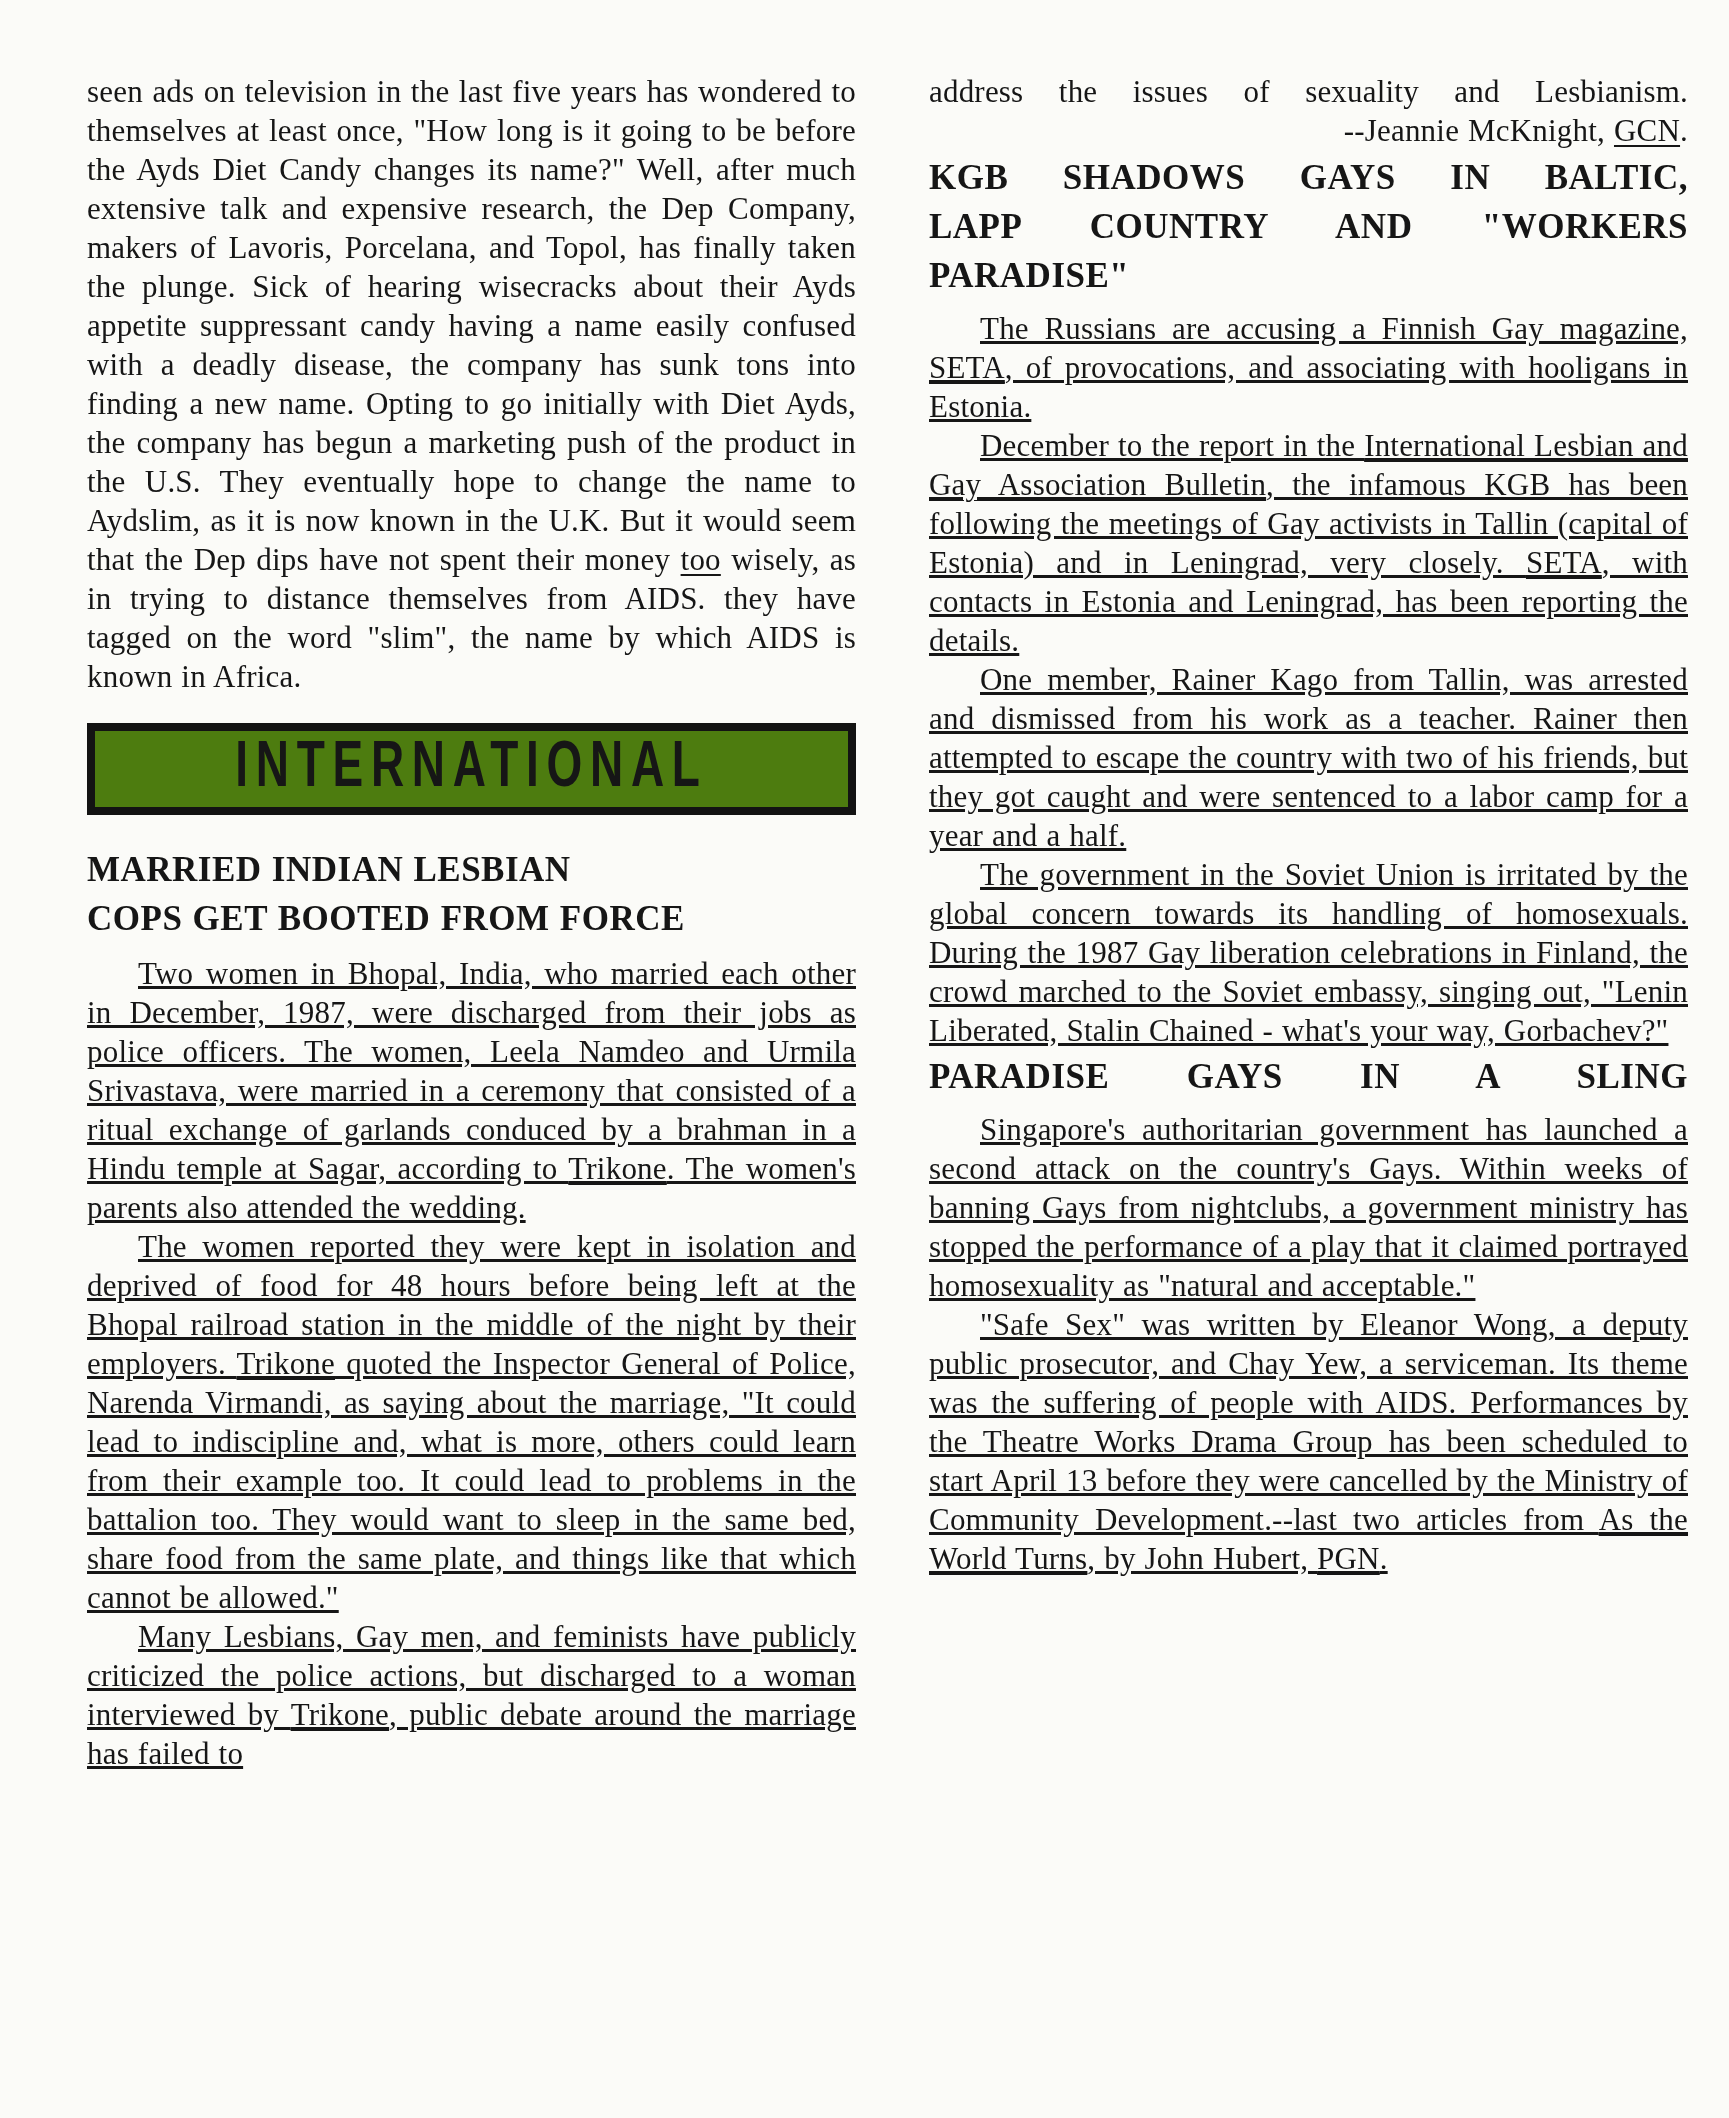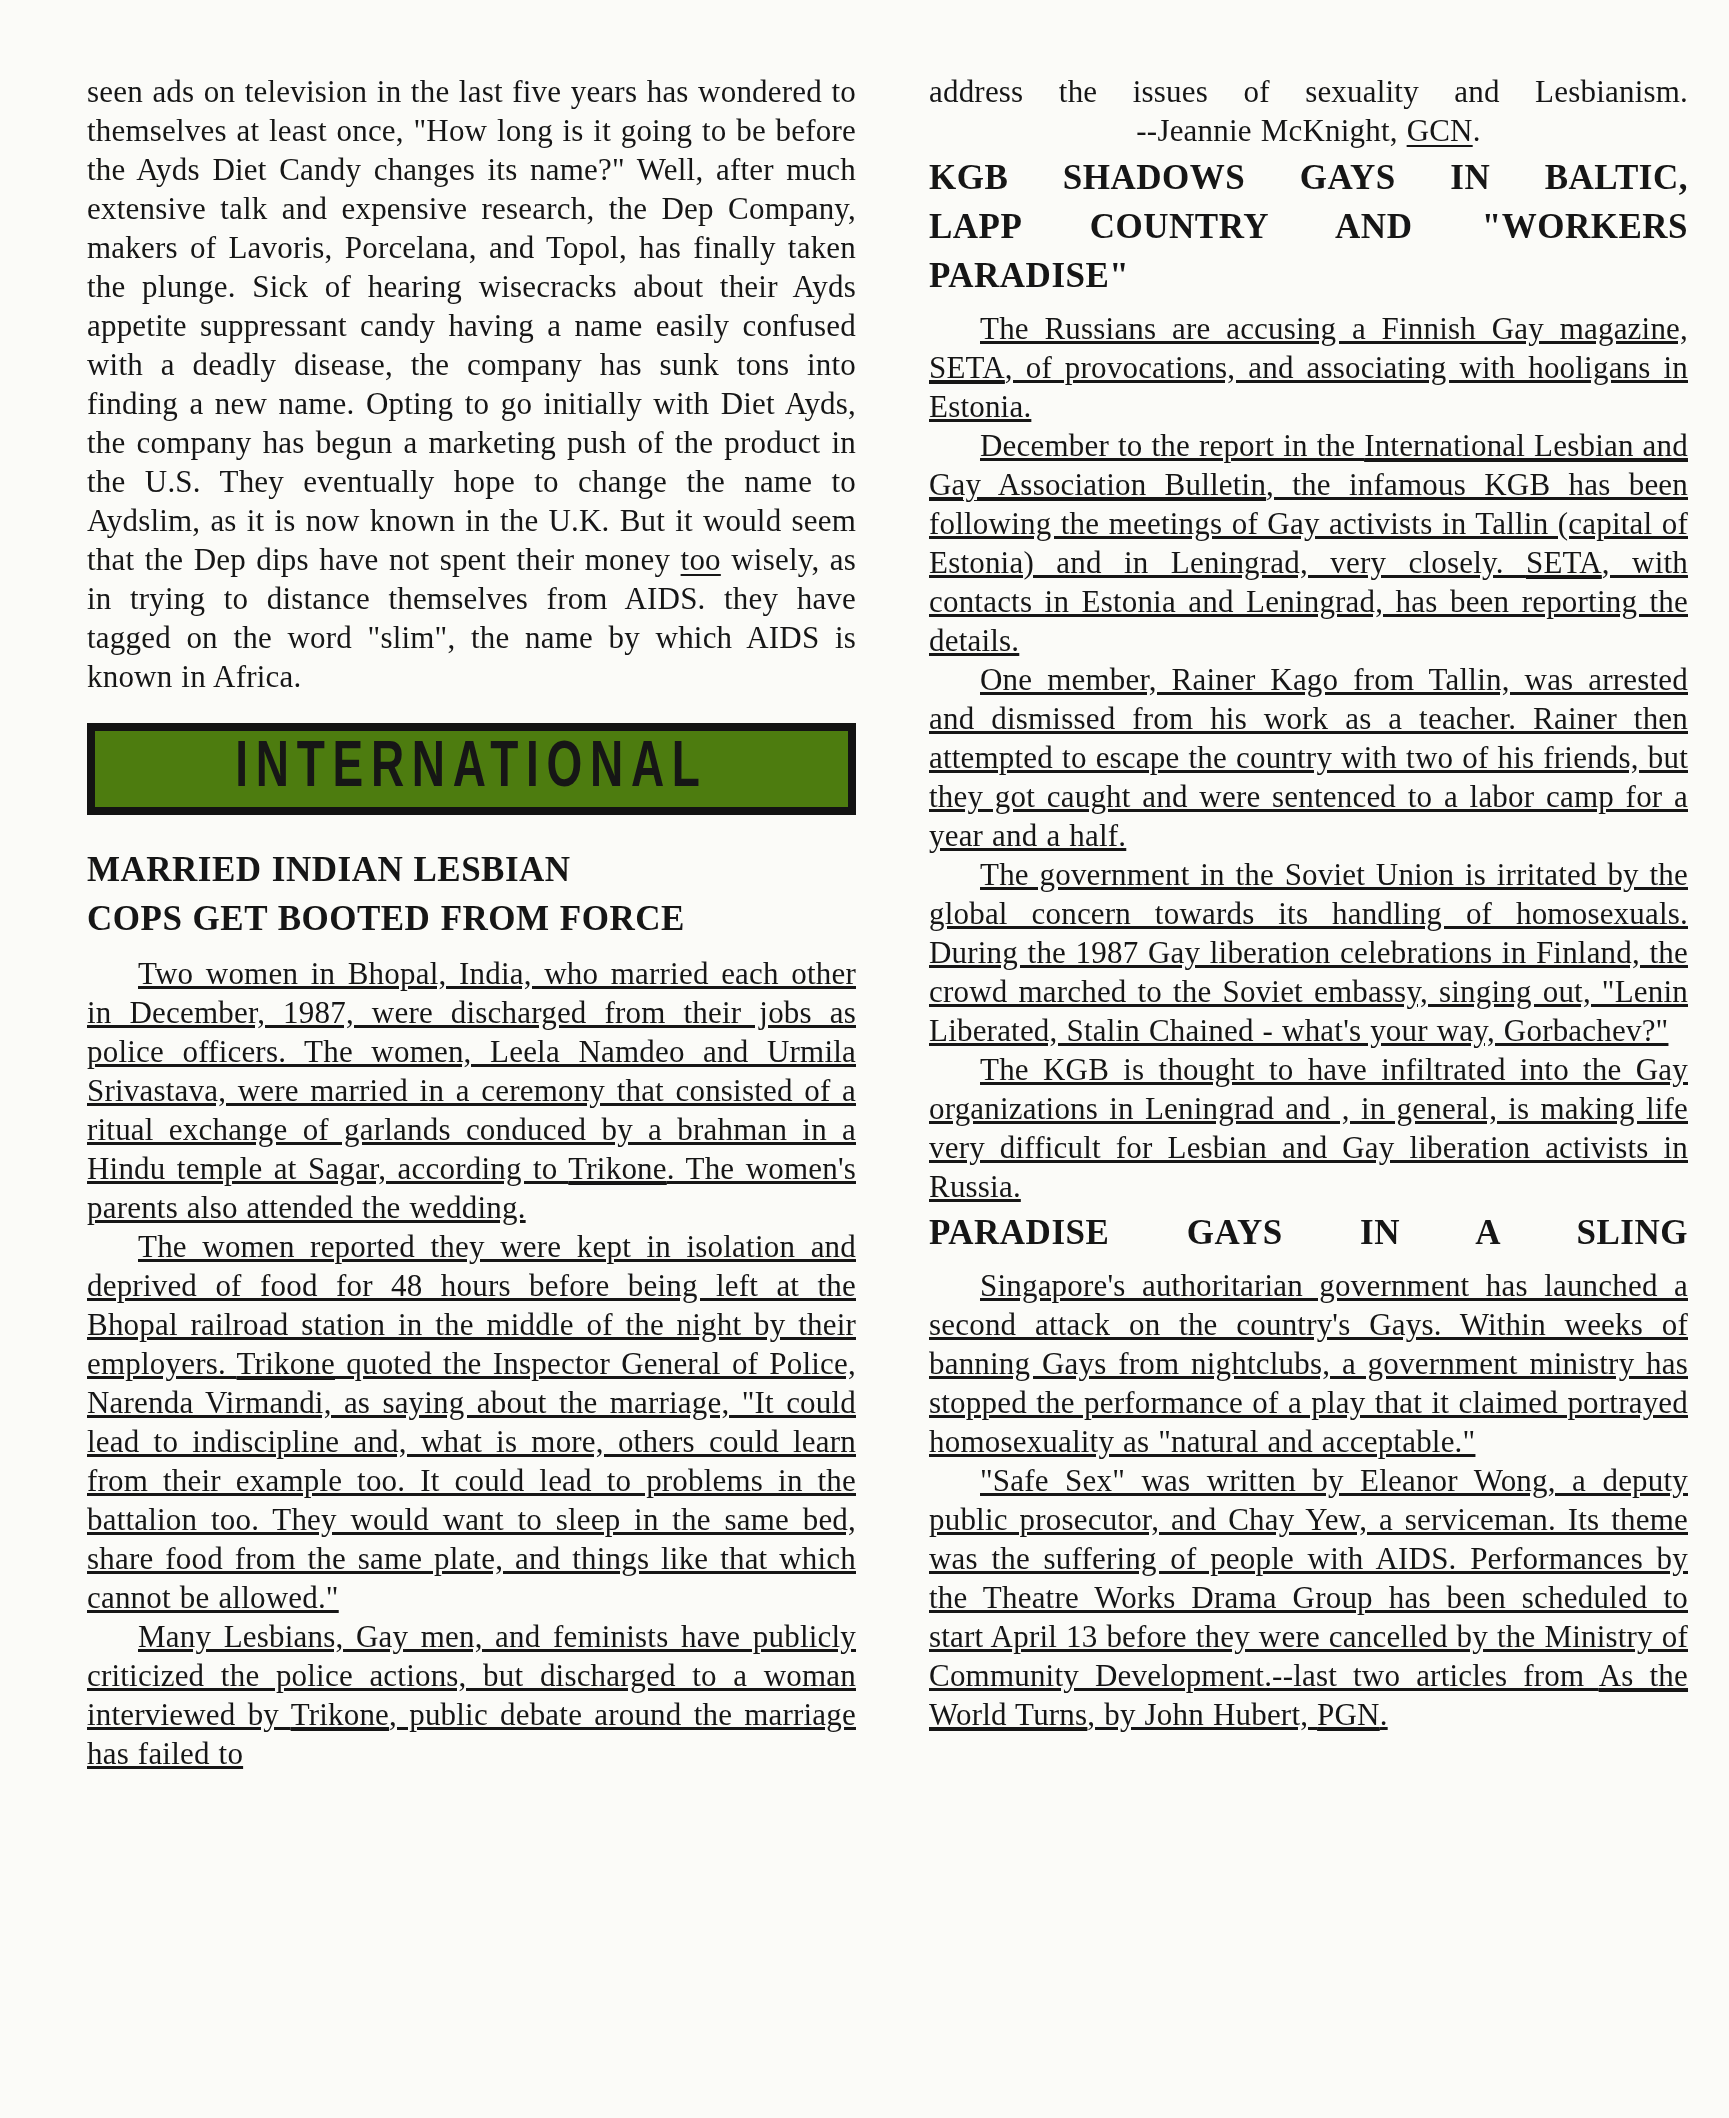--- a/index.html
+++ b/index.html
@@ -25,21 +25,21 @@
   .col-left  { left: 87px;  width: 769px; }
   .col-right { left: 929px; width: 759px; }
 
   p { margin: 0; }
   .ind { text-indent: 51px; text-decoration: underline; }
   .u {
     text-decoration: underline;
     text-decoration-thickness: 2.4px;
     text-underline-offset: 4.4px;
   }
-  .byline { text-align: center; }
+  .byline { text-align: right; }
   .fj { text-align: justify; text-align-last: justify; }
 
   .banner {
     border: 8.7px solid #131313;
     margin: 26.6px 0 30px 0;
     padding: 14.5px 4.8px 18.4px 4.8px;
     text-align: center;
     background: #4d7c0f;
   }
   .banner-text {
@@ -103,21 +103,20 @@
     </div>
 
     <p class="ind"><span>The Russians are accusing a Finnish Gay magazine, </span><span class="u">SETA</span><span>, of provocations, and associating with hooligans in Estonia.</span></p>
 
     <p class="ind"><span>December to the report in the </span><span class="u">International Lesbian and Gay Association Bulletin</span><span>, the infamous KGB has been following the meetings of Gay activists in Tallin (capital of Estonia) and in Leningrad, very closely. </span><span class="u">SETA</span><span>, with contacts in Estonia and Leningrad, has been reporting the details.</span></p>
 
     <p class="ind"><span>One member, Rainer Kago from Tallin, was arrested and dismissed from his work as a teacher.  Rainer then attempted to escape the country with two of his friends, but they got caught and were sentenced to a labor camp for a year and a half.</span></p>
 
     <p class="ind"><span>The government in the Soviet Union is irritated by the global concern towards its handling of homosexuals. During the 1987 Gay liberation celebrations in Finland, the crowd marched to the Soviet embassy, singing out, "Lenin Liberated, Stalin Chained - what's your way, Gorbachev?"</span></p>
 
-    <p class="ind"><span>The KGB is thought to have infiltrated into the Gay organizations in Leningrad and , in general, is making life very difficult for Lesbian and Gay liberation activists in Russia.</span></p>
 
     <div class="headline h-tight">
       <span class="hl-line fj">PARADISE GAYS IN A  SLING</span>
     </div>
 
     <p class="ind"><span>Singapore's authoritarian government has launched a second attack on the country's Gays. Within weeks of banning Gays from nightclubs, a government ministry has stopped the performance of a play that it claimed portrayed homosexuality as "natural and acceptable."</span></p>
 
     <p class="ind"><span>"Safe Sex" was written by Eleanor Wong, a deputy public prosecutor, and Chay Yew, a serviceman. Its theme was the suffering of people with AIDS. Performances by the Theatre Works Drama Group has been scheduled to start April 13 before they were cancelled by the Ministry of Community Development.--last two articles from </span><span class="u">As the World Turns</span><span>, by John Hubert, </span><span class="u">PGN</span><span>.</span></p>
 
   </div>

